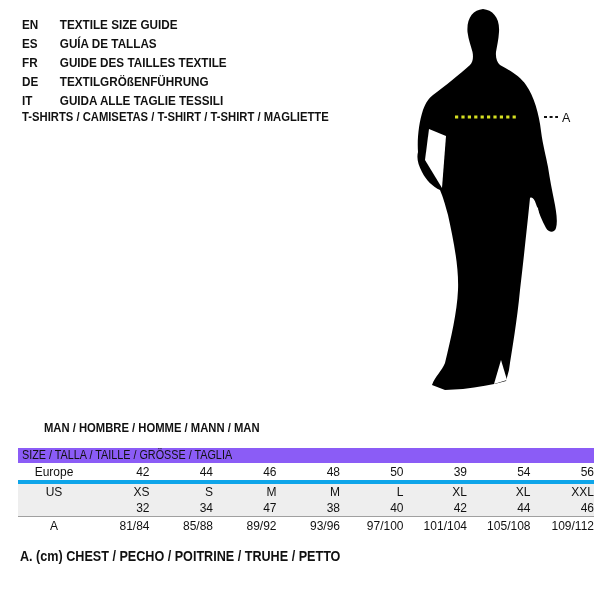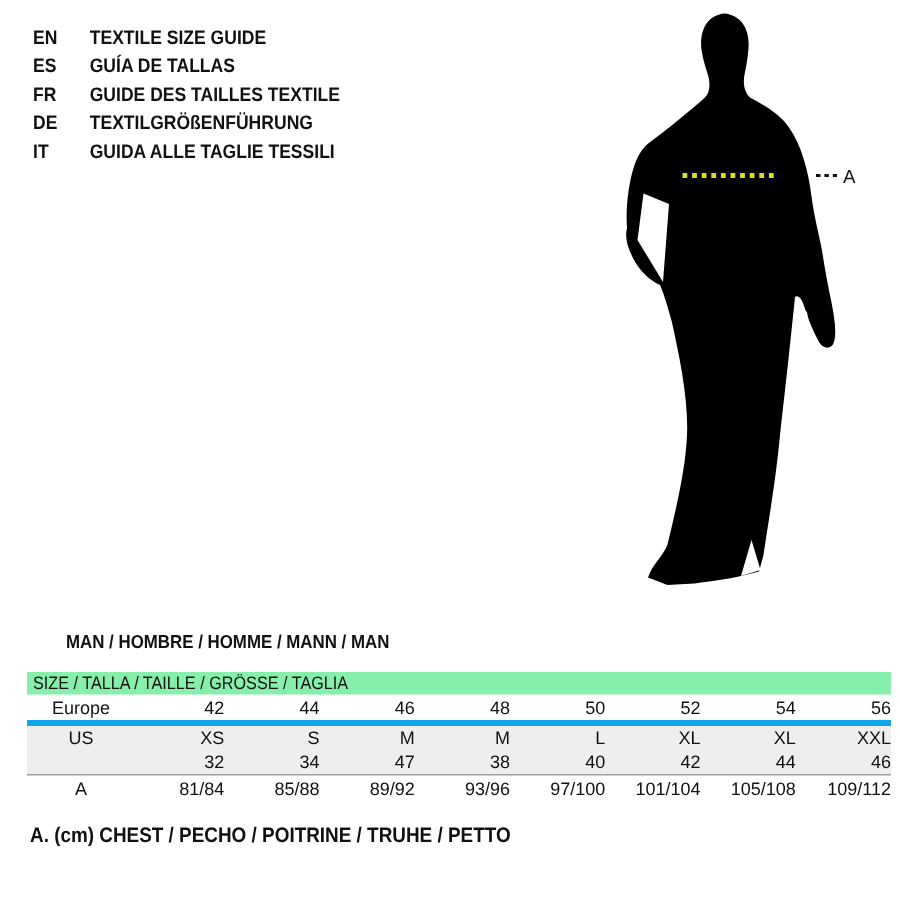--- a/index.html
+++ b/index.html
@@ -21,21 +21,21 @@
 
   
   .figure-wrap { position:absolute; left:393px; top:4px; width:184px; height:392px; }
   .figure-wrap svg { display:block; }
 
   
   .section-title { position:absolute; top:421px; left:16px; font-weight:700; font-size:12.5px;padding-left:28px; }
 
   
   .size-table { position:absolute; top:448px; left:18px; width:576px; font-size:12px; }
-  .table-header { background:#86efac; height:15px; line-height:15px; padding-left:4px; font-size:12px; }
+  .table-header { background:#8b5cf6; height:15px; line-height:15px; padding-left:4px; font-size:12px; }
   .trow { display:grid; grid-template-columns:68px repeat(8, 1fr); align-items:center; }
   .trow .cell { text-align:right; }
   .trow .row-label { text-align:center; padding-left:4px; }
   .row-europe { height:17px; }
   .band { background:#eeeeee; border-top:4px solid #0ea5e9; }
   .band .trow { height:16px; }
   .row-a { height:18px; border-top:1px solid #a0a0a0; }
 
   
   .footnote { position:absolute; top:548px; left:20px; font-weight:700; font-size:14px; }
@@ -62,20 +62,21 @@
       <span class="lang-code">DE</span>
       <span class="lang-label">TEXTILGRÖßENFÜHRUNG</span>
     </div>
     <div class="lang-row">
       <span class="lang-code">IT</span>
       <span class="lang-label">GUIDA ALLE TAGLIE TESSILI</span>
     </div>
   </div>
 
   <div class="categories">
+    <div><span class="cond">T-SHIRTS / CAMISETAS / T-SHIRT / T-SHIRT / MAGLIETTE</span></div>
   </div>
 
   <div class="figure-wrap">
     <svg width="184" height="392" viewBox="0 0 184 392">
       <path fill="#000000" d="
         M 90 5
         C 100 6 107 14 106 28
         C 105.5 36 104 42 103 48
         C 102.5 54 104 58 107 61
         C 116 66 127 72 133 81
@@ -129,21 +130,21 @@
       <span class="cond">SIZE / TALLA / TAILLE / GRÖSSE / TAGLIA</span>
     </div>
 
     <div class="trow row-europe">
       <div class="row-label">Europe</div>
       <div class="cell">42</div>
       <div class="cell">44</div>
       <div class="cell">46</div>
       <div class="cell">48</div>
       <div class="cell">50</div>
-      <div class="cell">52</div>
+      <div class="cell">39</div>
       <div class="cell">54</div>
       <div class="cell">56</div>
     </div>
 
     <div class="band">
       <div class="trow">
         <div class="row-label">US</div>
         <div class="cell">XS</div>
         <div class="cell">S</div>
         <div class="cell">M</div>

